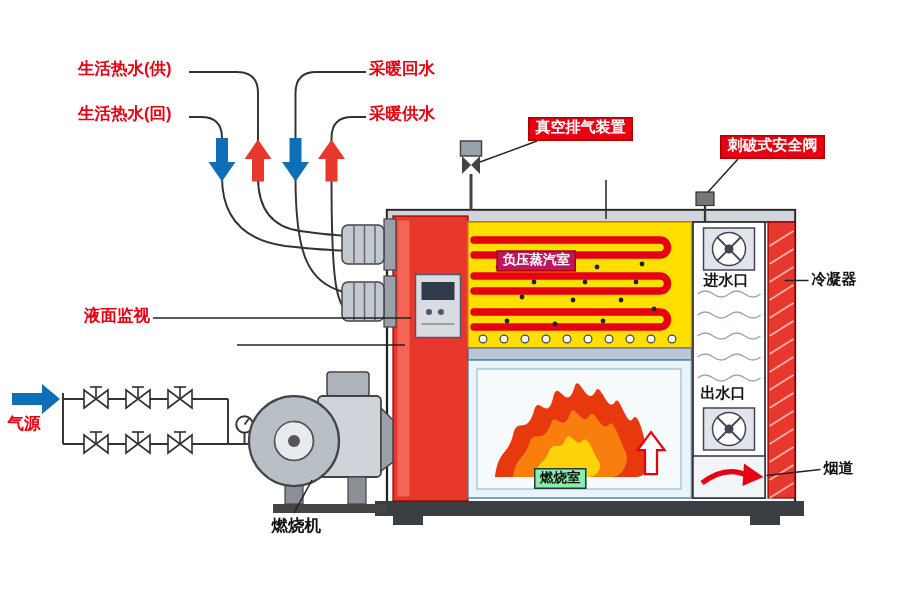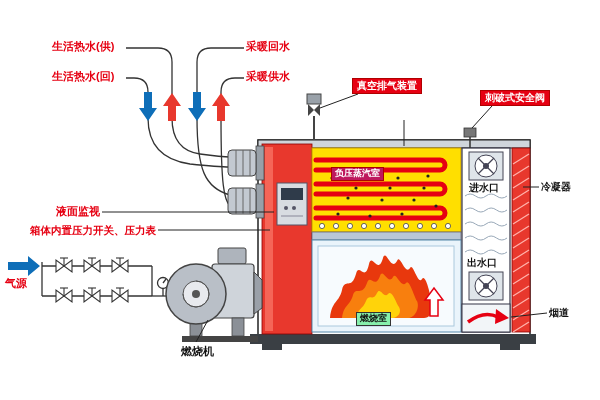--- a/index.html
+++ b/index.html
@@ -262,20 +262,19 @@
 
   <div class="lbl box-red" style="left:352px;top:78px">真空排气装置</div>
   <div class="lbl box-red" style="left:480px;top:90px">刺破式安全阀</div>
 
   <div class="lbl lbl-black" style="left:469px;top:182px">进水口</div>
   <div class="lbl lbl-black" style="left:541px;top:181px">冷凝器</div>
   <div class="lbl lbl-black" style="left:467px;top:257px">出水口</div>
   <div class="lbl lbl-black" style="left:549px;top:307px">烟道</div>
 
   <div class="lbl lbl-red" style="left:56px;top:205px">液面监视</div>
-  <div class="lbl lbl-red-sm" style="left:30px;top:224px">箱体内置压力开关、压力表</div>
   <div class="lbl lbl-red" style="left:5px;top:277px">气源</div>
   <div class="lbl lbl-black" style="left:181px;top:345px;font-size:11px">燃烧机</div>
 
   <div class="lbl box-red-sm" style="left:331px;top:167px">负压蒸汽室</div>
   <div class="lbl box-white" style="left:356px;top:312px">燃烧室</div>
 
 </div>
 
 </body></html>

